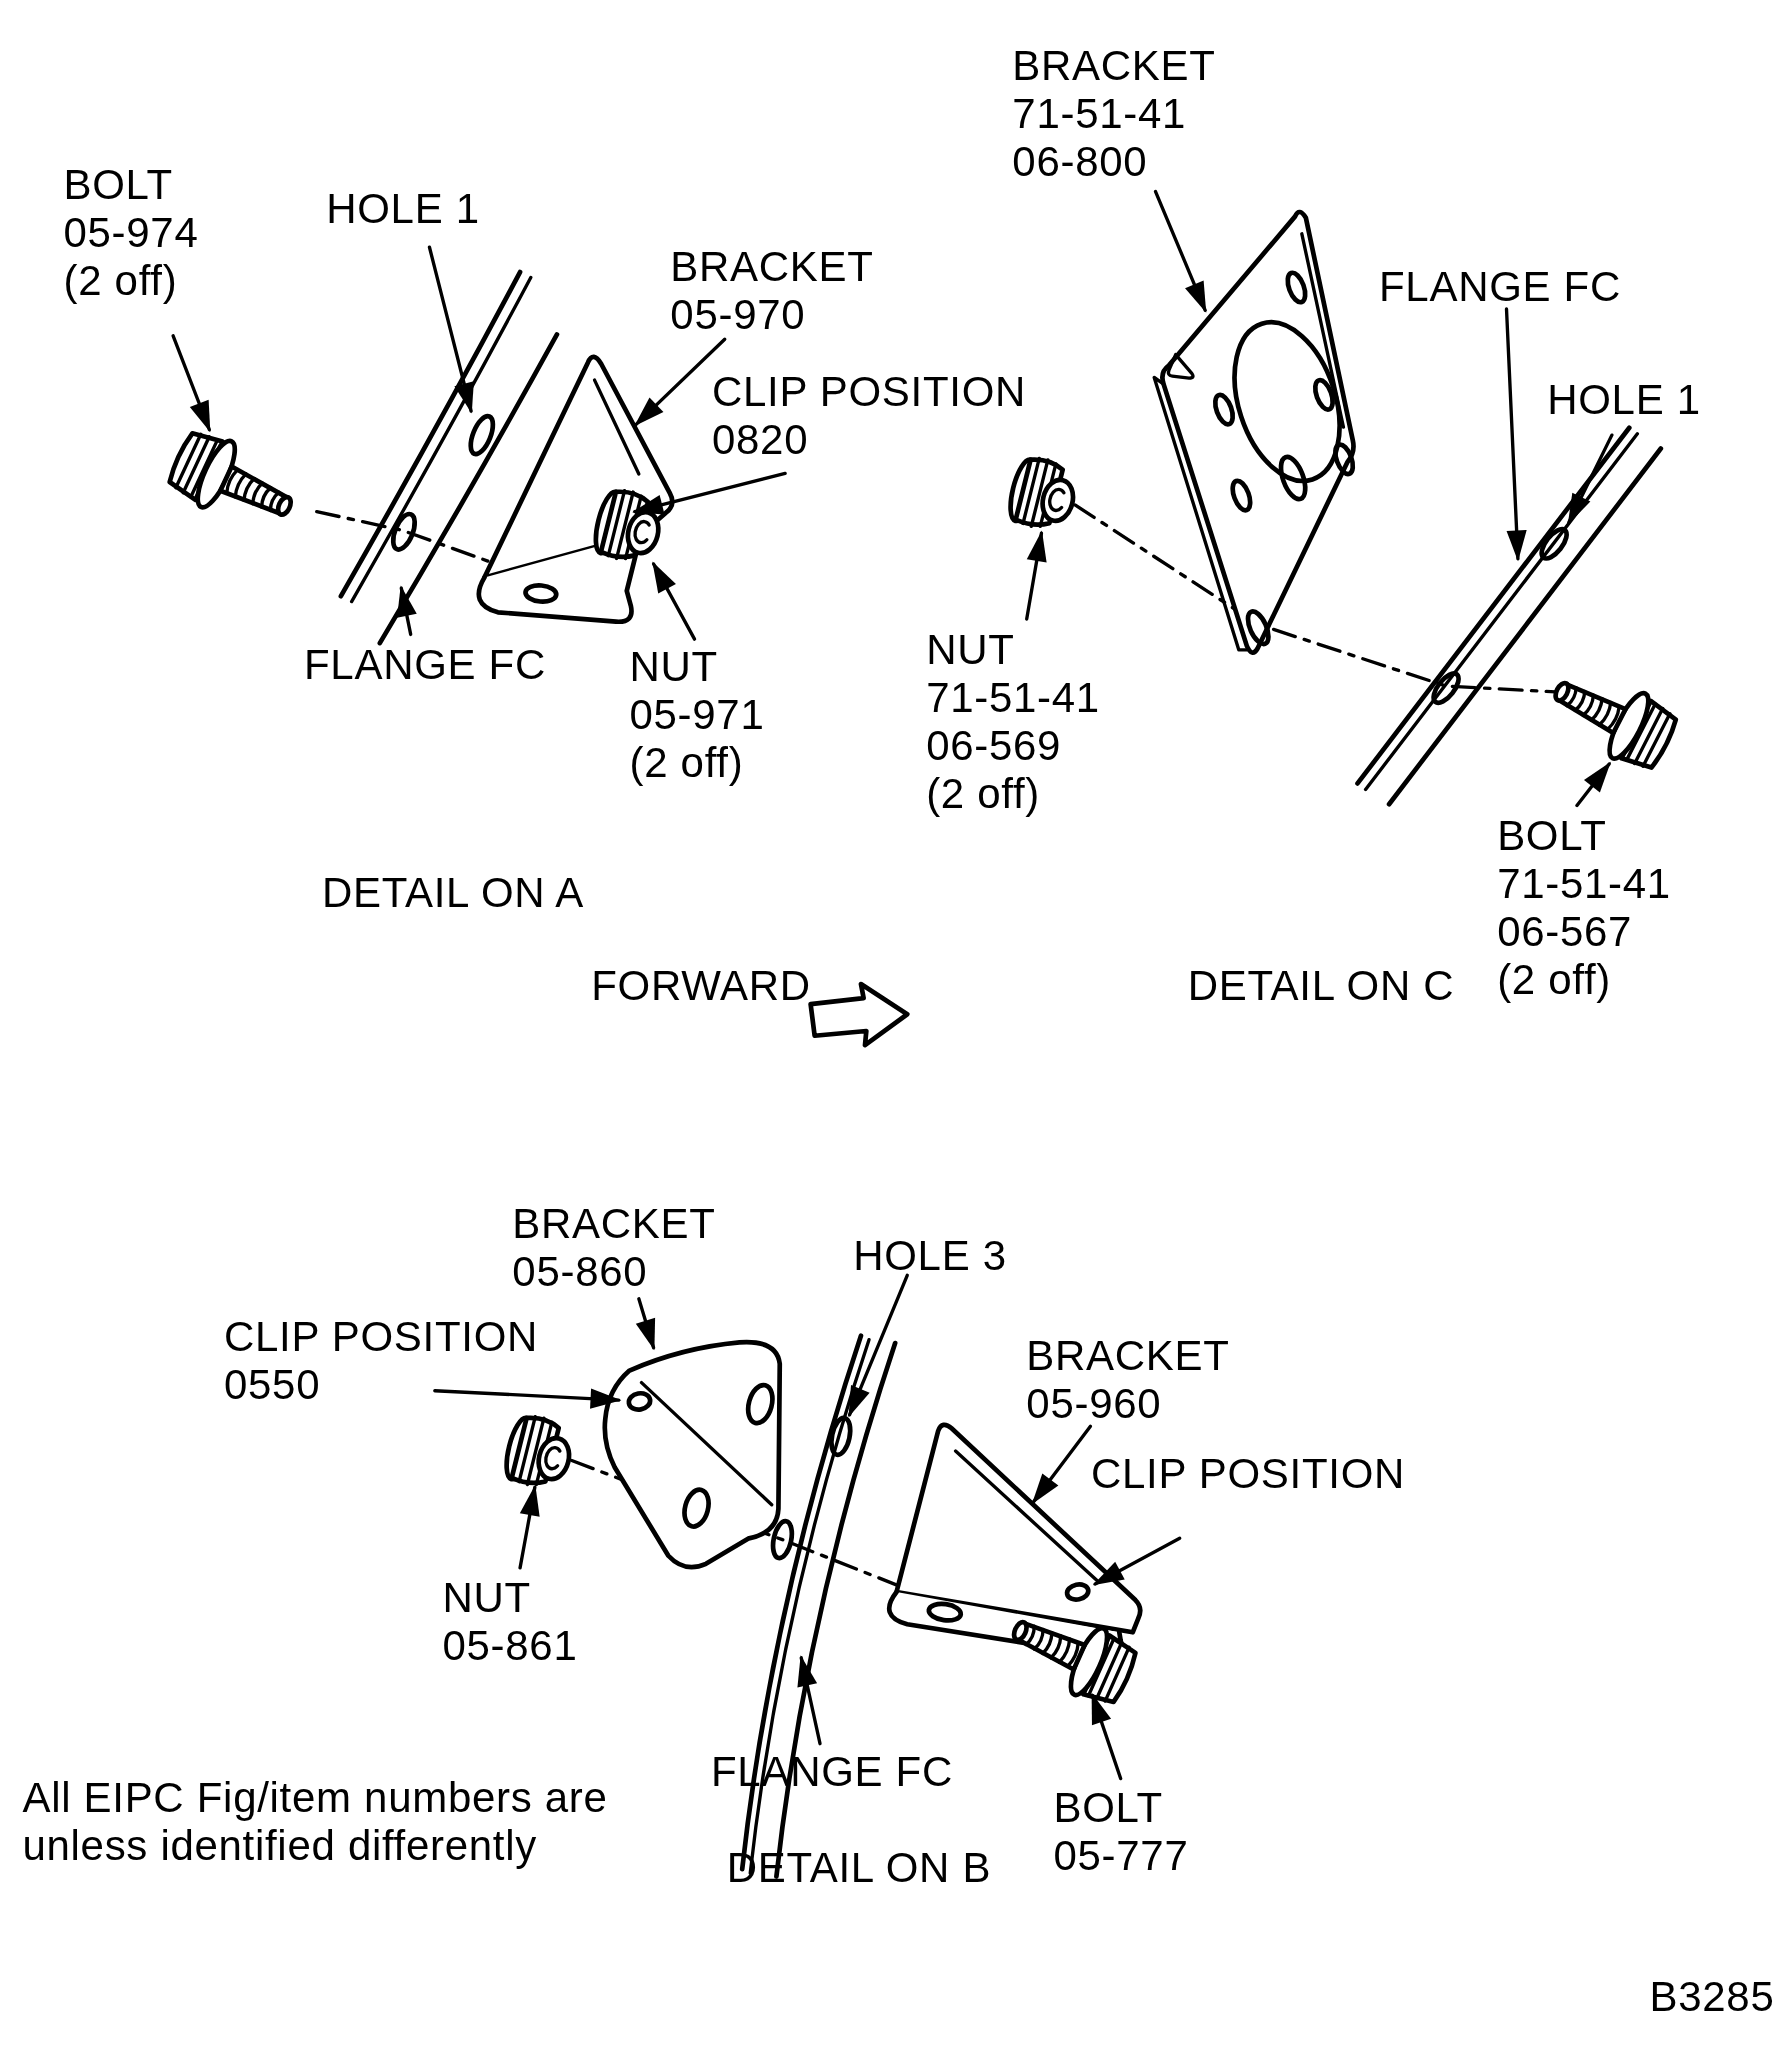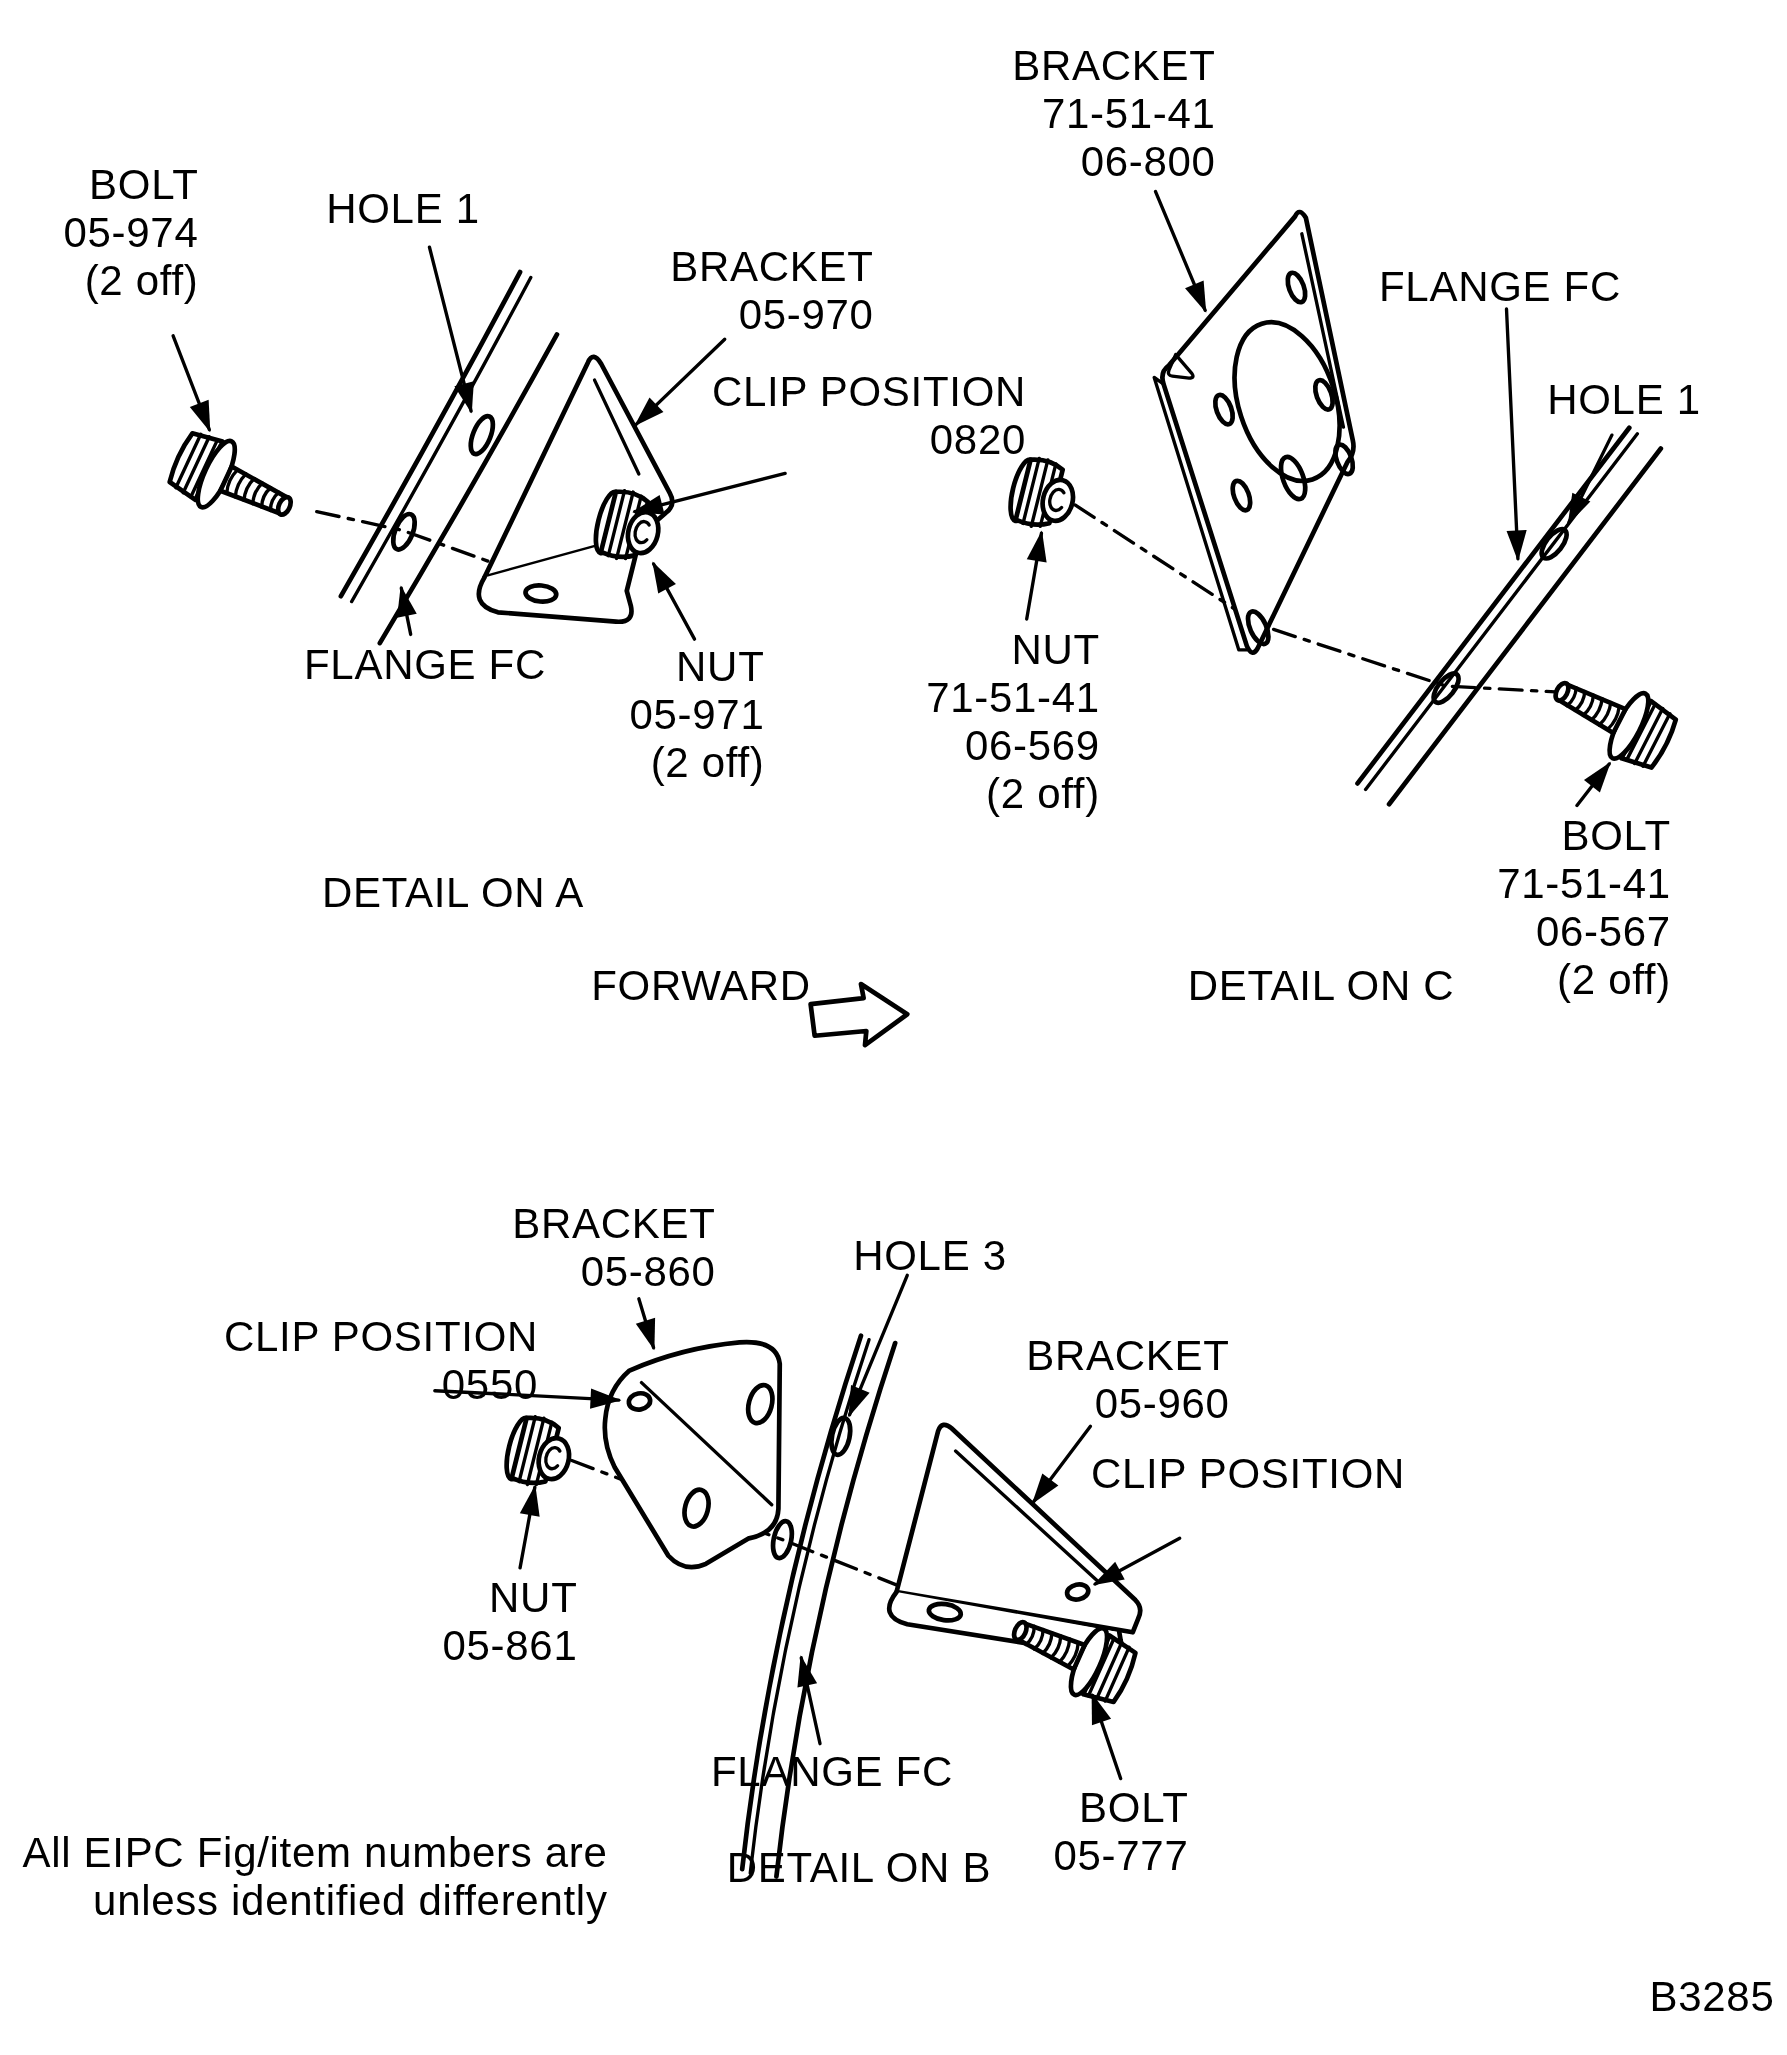--- a/index.html
+++ b/index.html
@@ -1,19 +1,19 @@
 <!DOCTYPE html>
 <html style="font-size:10.7px"><head>
 <meta charset="utf-8">
 <style>
   html,body{margin:0;padding:0;background:#ffffff;}
   .page{position:relative;width:1787px;height:2056px;background:#ffffff;overflow:hidden;
         font-family:"Liberation Sans", sans-serif;color:#000;}
   .art{position:absolute;left:0;top:0;width:1787px;height:2056px;}
-  .lbl{position:absolute;transform:translateX(-50%);text-align:right;
+  .lbl{position:absolute;transform:translateX(-50%);text-align:left;
        font-size:42px;line-height:48px;white-space:nowrap;letter-spacing:0.7px;}
   svg *{vector-effect:none;}
 </style>
 </head>
 <body>
 
 <div class="page">
 
 <svg class="art" viewBox="0 0 2663 3063" fill="none" stroke="#000" stroke-width="7" stroke-linecap="round" stroke-linejoin="round">
   <defs>
@@ -270,21 +270,21 @@
 
 <div class="lbl" style="left:1121px;top:1784px">
   <div>BOLT</div>
   <div>05-777</div>
 </div>
 
 <div class="lbl" style="left:859px;top:1844px">
   <div>DETAIL ON B</div>
 </div>
 
-<div class="lbl" style="left:315px;top:1829px">
+<div class="lbl" style="left:315px;top:1774px">
   <div>All EIPC Fig/item numbers are</div>
   <div>unless identified differently</div>
 </div>
 
 <div class="lbl" style="left:1712px;top:1973px">
   <div>B3285</div>
 </div>
 
 </div>
 

